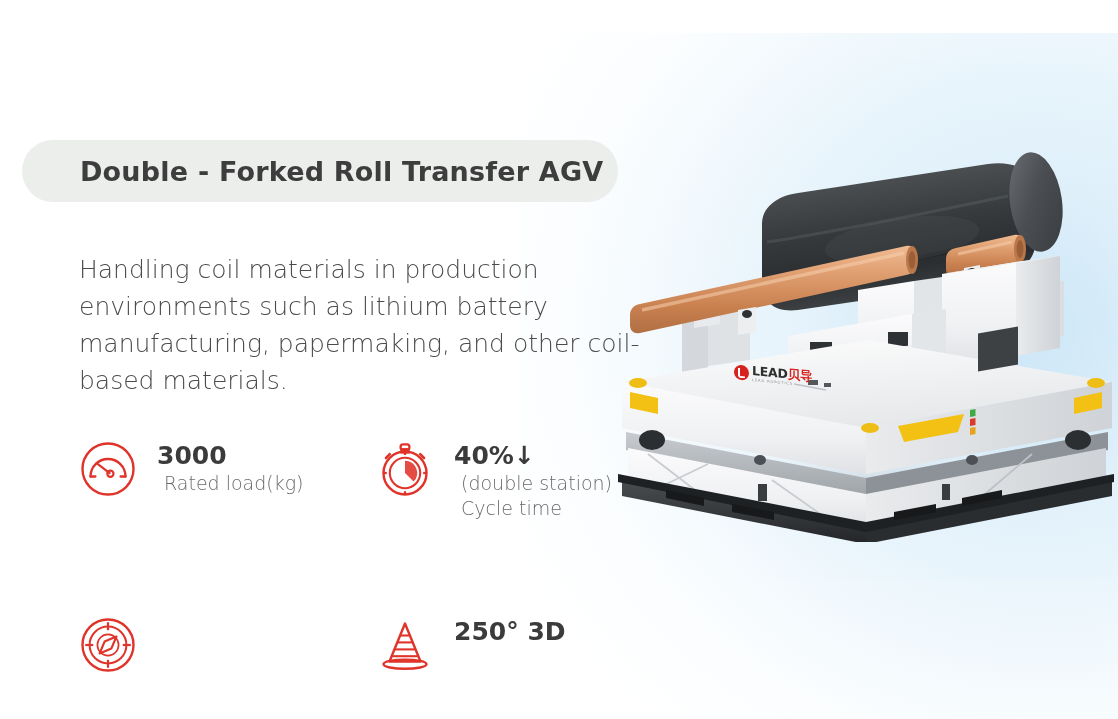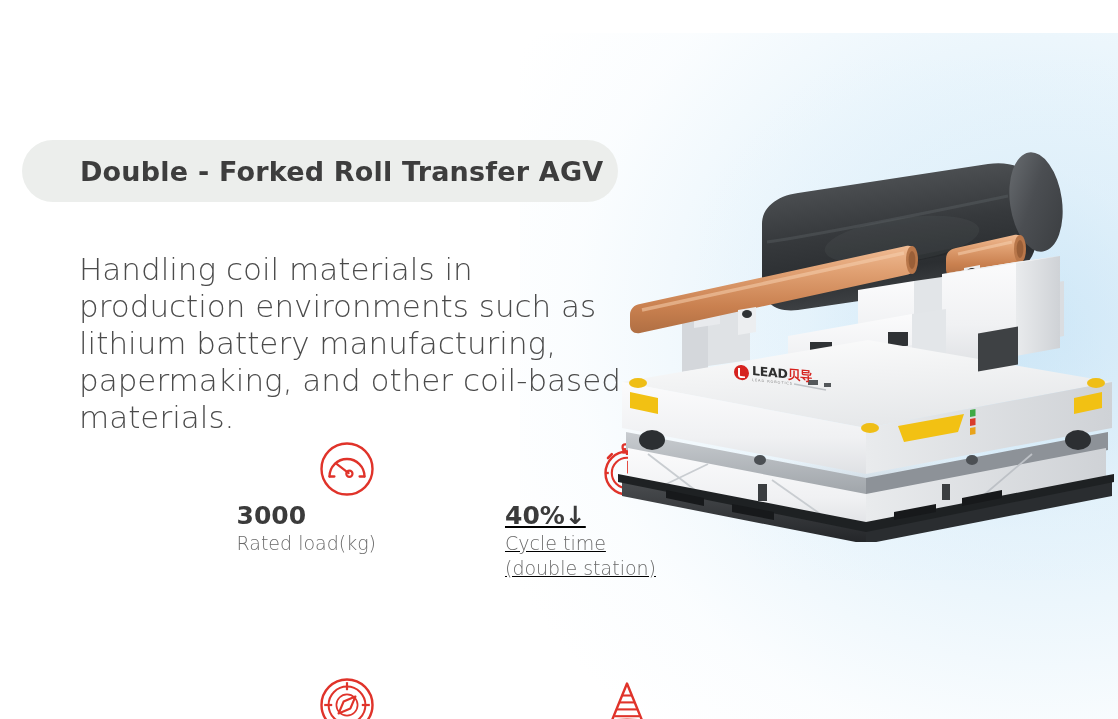--- a/index.html
+++ b/index.html
@@ -53,61 +53,61 @@
     color:#3d3d3d;
     letter-spacing:0.2px;
     white-space:nowrap;
   }
 
   
   .lede {
     position:absolute;
     left:79px; top:251px;
     width:570px;
-    font-size:31px;
+    font-size:25px;
     line-height:37px;
     color:#4b4b4b;
     font-weight:300;
   }
 
   
   .specs {
     position:absolute;
     left:79px; top:438px;
     width:580px;
   }
   .spec-row { display:flex; }
   .spec-row.r2 { margin-top:93px; }
   .spec {
     display:flex;
-    align-items:flex-end;
-    flex-direction:column;
+    align-items:flex-start;
   }
   .spec.col1 { width:297px; }
-  .spec.col2 { width:280px;text-decoration:underline; }
+  .spec.col2 { width:280px; }
   .spec-icon {
     width:58px; height:58px;
     flex:0 0 58px;
     margin-top:2px;
   }
   .spec-icon svg { display:block; width:58px; height:58px; }
   .spec-body { margin-left:20px; padding-top:3px; }
   .spec-value {
     font-size:25px;
     font-weight:bold;
     color:#3b3b3b;
     line-height:30px;
     white-space:nowrap;
   }
   .spec-label {
     font-size:19px;
     color:#6a6a6a;
     line-height:25px;
     font-weight:300;
     white-space:nowrap;
+    margin-left:7px;
   }
 
   
   .product {
     position:absolute;
     left:612px; top:92px;
     width:506px; height:450px;
   }
   .product svg { display:block; width:506px; height:450px; }
 
@@ -197,22 +197,22 @@
             <path d="M13.8 14.2 L10.0 18.0" stroke="#e0332a" stroke-width="2.6" stroke-linecap="round"></path>
             <path d="M44.2 14.2 L48.0 18.0" stroke="#e0332a" stroke-width="2.6" stroke-linecap="round"></path>
             <line x1="29" y1="11.6" x2="29" y2="15.0" stroke="#e0332a" stroke-width="2.3"></line>
             <line x1="29" y1="51.2" x2="29" y2="54.4" stroke="#e0332a" stroke-width="2.3"></line>
             <line x1="7.6" y1="33" x2="10.8" y2="33" stroke="#e0332a" stroke-width="2.3"></line>
             <line x1="47.2" y1="33" x2="50.4" y2="33" stroke="#e0332a" stroke-width="2.3"></line>
           </svg>
         </div>
         <div class="spec-body">
           <div class="spec-value">40%↓</div>
+          <div class="spec-label">(double station)</div>
           <div class="spec-label">Cycle time</div>
-          <div class="spec-label">(double station)</div>
         </div>
       </div>
 
     </div>
 
     <div class="spec-row r2">
 
       <div class="spec col1">
         <div class="spec-icon">
           <svg viewBox="0 0 58 58">

